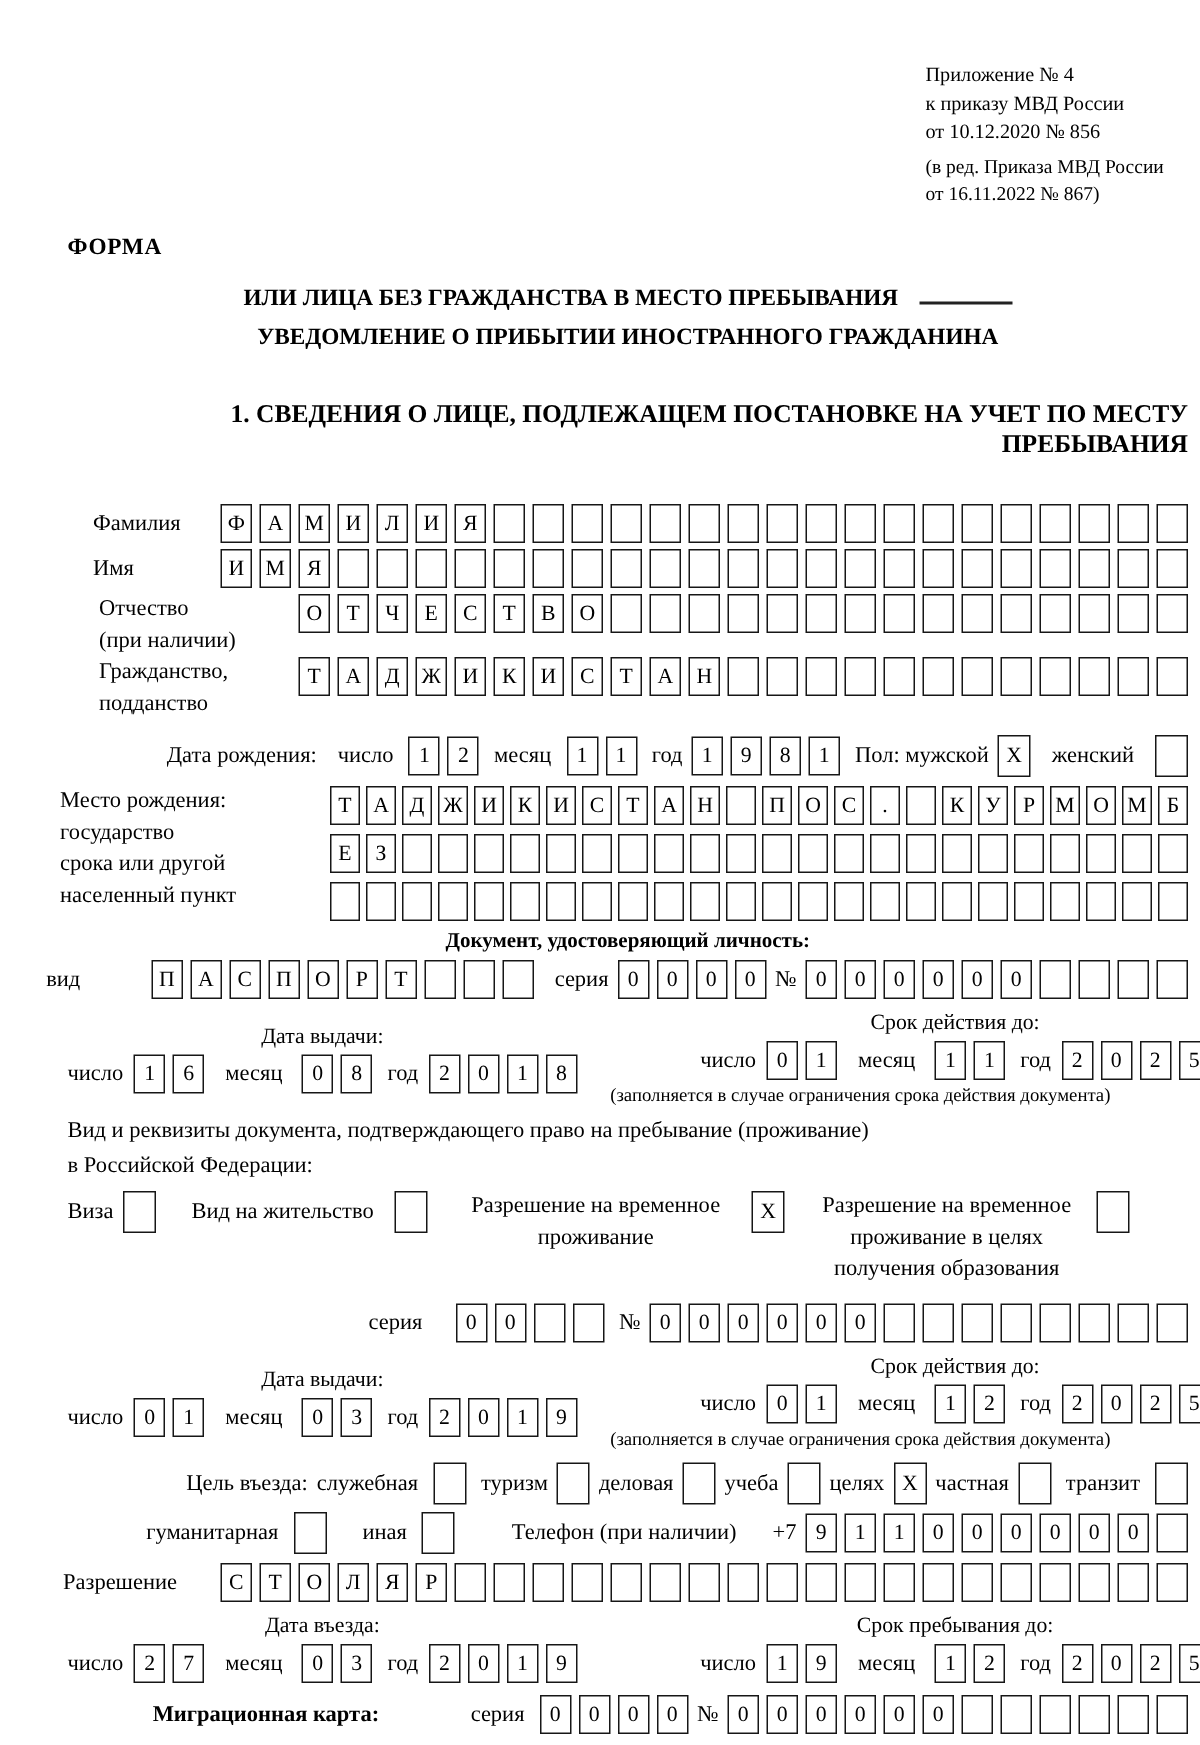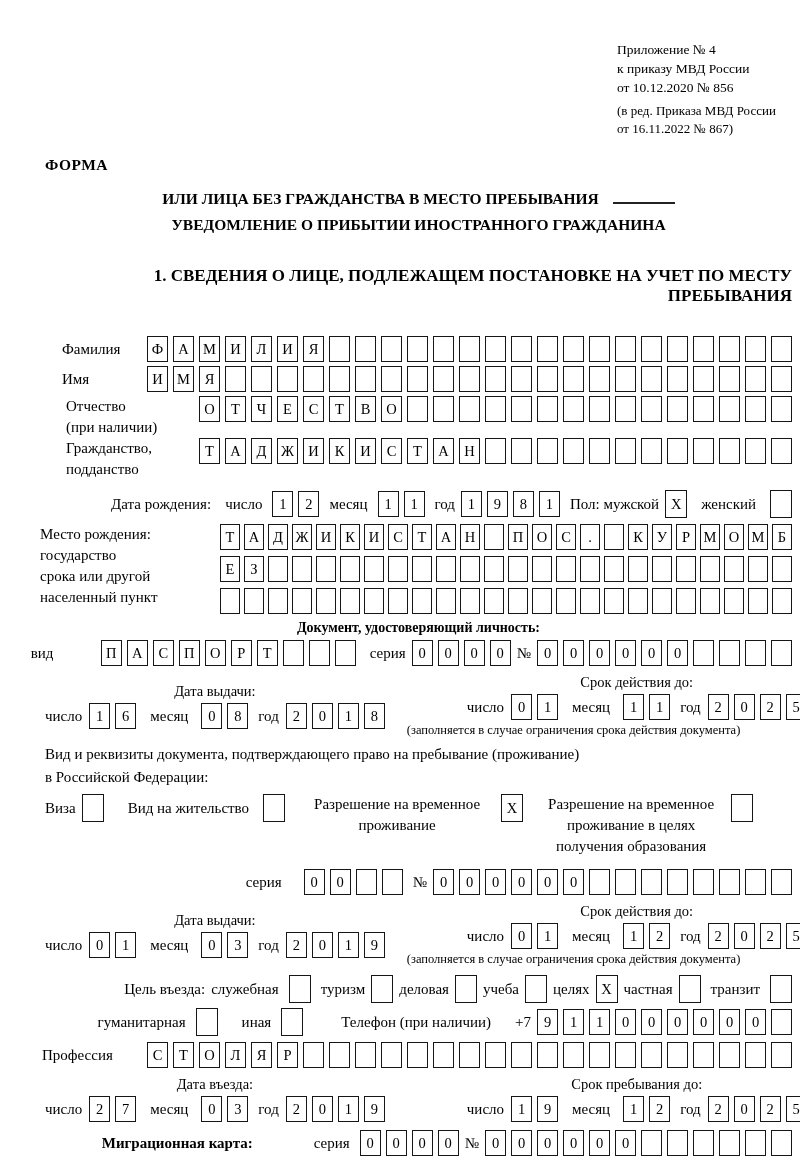--- a/index.html
+++ b/index.html
@@ -575,21 +575,21 @@
         <span class="cell">0</span>
         <span class="cell">0</span>
         <span class="cell">0</span>
         <span class="cell">0</span>
         <span class="cell">0</span>
         <span class="cell">&nbsp;</span>
       </span>
   </div>
 
   <div class="row mt6">
-    <span class="lab w85">Профессия</span>
+    <span class="lab w85">Разрешение</span>
     <span class="cells">
         <span class="cell">С</span>
         <span class="cell">Т</span>
         <span class="cell">О</span>
         <span class="cell">Л</span>
         <span class="cell">Я</span>
         <span class="cell">Р</span>
         <span class="cell">&nbsp;</span>
         <span class="cell">&nbsp;</span>
         <span class="cell">&nbsp;</span>

